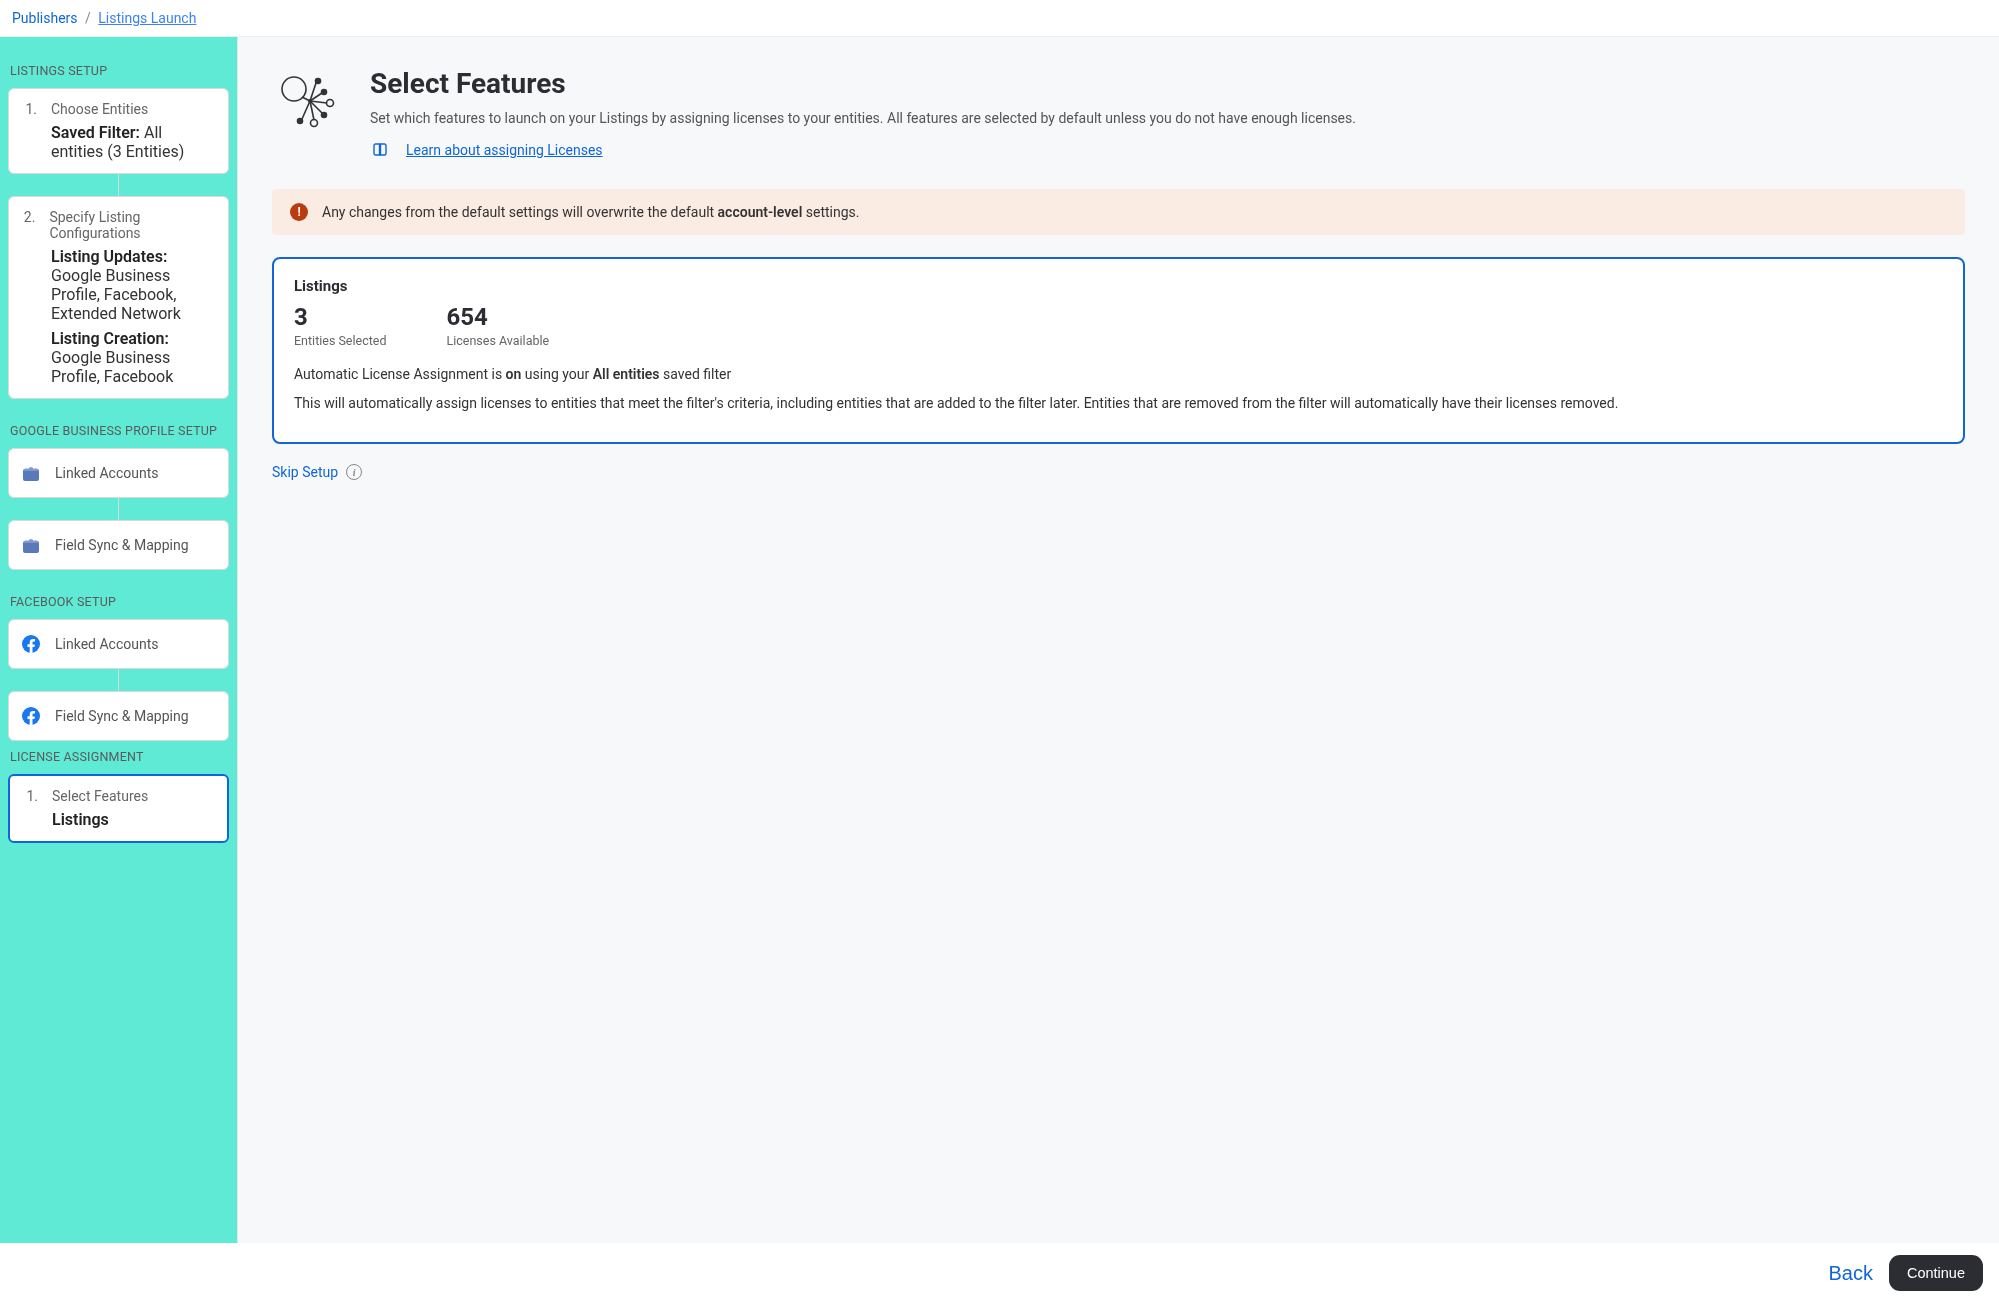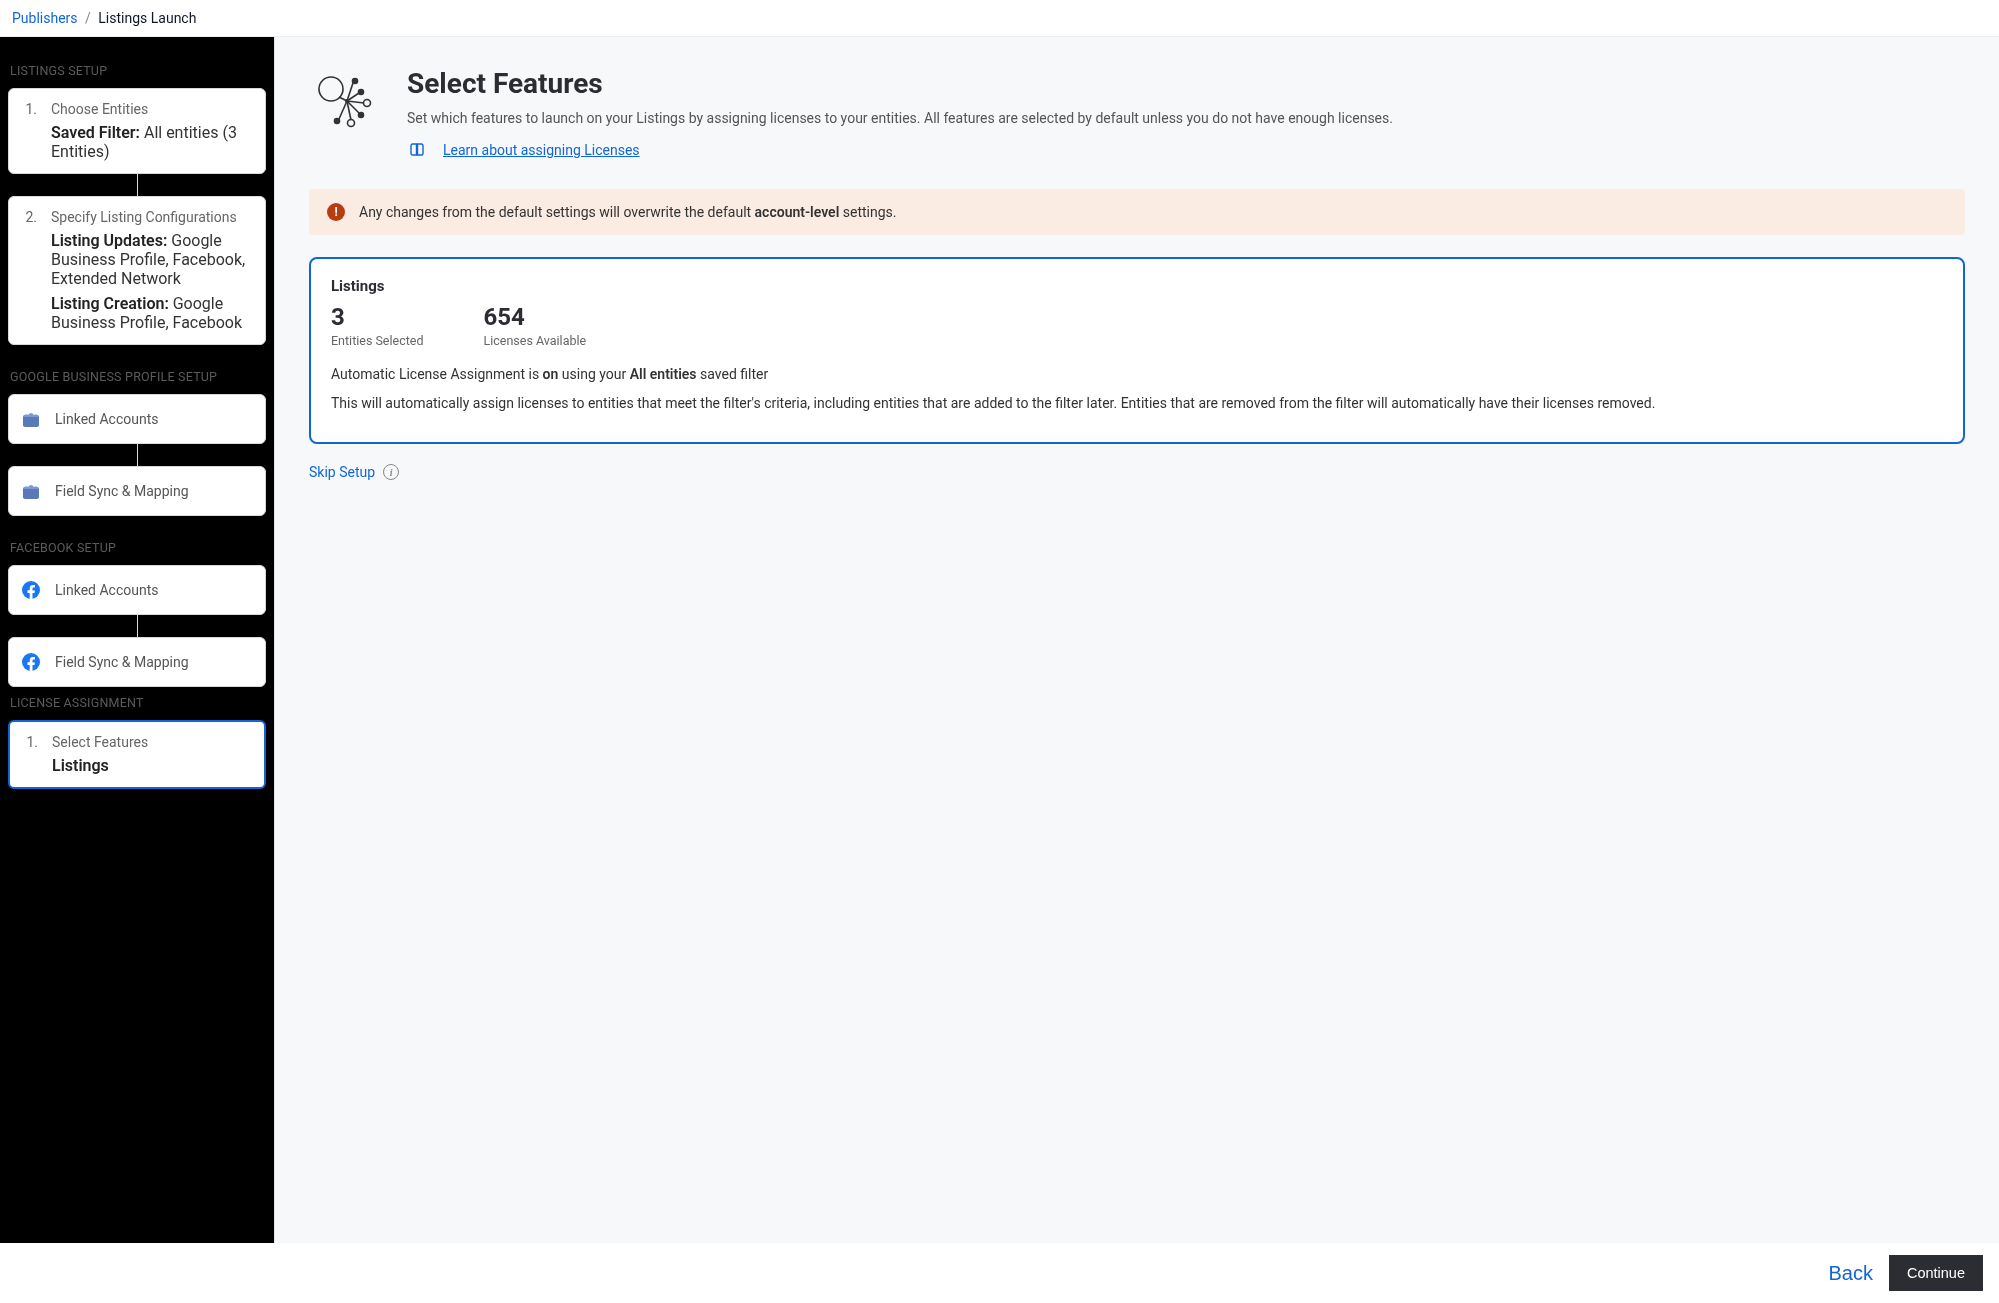--- a/index.html
+++ b/index.html
@@ -10,31 +10,31 @@
     background: #fff;
   }
   .breadcrumb {
     padding: 10px 12px;
     font-size: 14px;
     color: #555;
     border-bottom: 1px solid #eee;
   }
   .breadcrumb a { color: #1066d9; text-decoration: none; }
   .breadcrumb .sep { color: #888; margin: 0 4px; }
-  .breadcrumb .current { color: #0f172a; }
+  .breadcrumb .current { color: #3b82f6; text-decoration: underline; }
   .layout {
     display: flex;
     min-height: calc(100vh - 43px);
     border-bottom: 1px solid #e0e0e0;
   }
   .sidebar {
-    width: 275px;
+    width: 238px;
     border-right: 1px solid #e5e5e5;
     padding: 18px 8px 24px 8px;
-    background: #000000;
+    background: #5eead4;
   }
   .section-label {
     font-size: 12.5px;
     color: #5b5b5b;
     letter-spacing: .2px;
     margin: 8px 0 10px 2px;
     text-transform: uppercase;
   }
   .step-card {
     border: 1px solid #d9d9d9;
@@ -160,21 +160,21 @@
     padding: 12px 16px;
     display: flex;
     justify-content: flex-end;
     align-items: center;
     gap: 16px;
   }
   .btn-back {
     background: none; border: none; color: #1066d9; font-size: 20px; cursor: pointer;
   }
   .btn-continue {
-    background: #2b2d33; color: #fff; border: none; border-radius: 0;
+    background: #2b2d33; color: #fff; border: none; border-radius: 11px;
     padding: 10px 18px; font-size: 14.5px; cursor: pointer;
   }
 </style>
 </head>
 <body>
 
 <div class="breadcrumb">
   <a href="#">Publishers</a>
   <span class="sep">/</span>
   <span class="current">Listings Launch</span>

